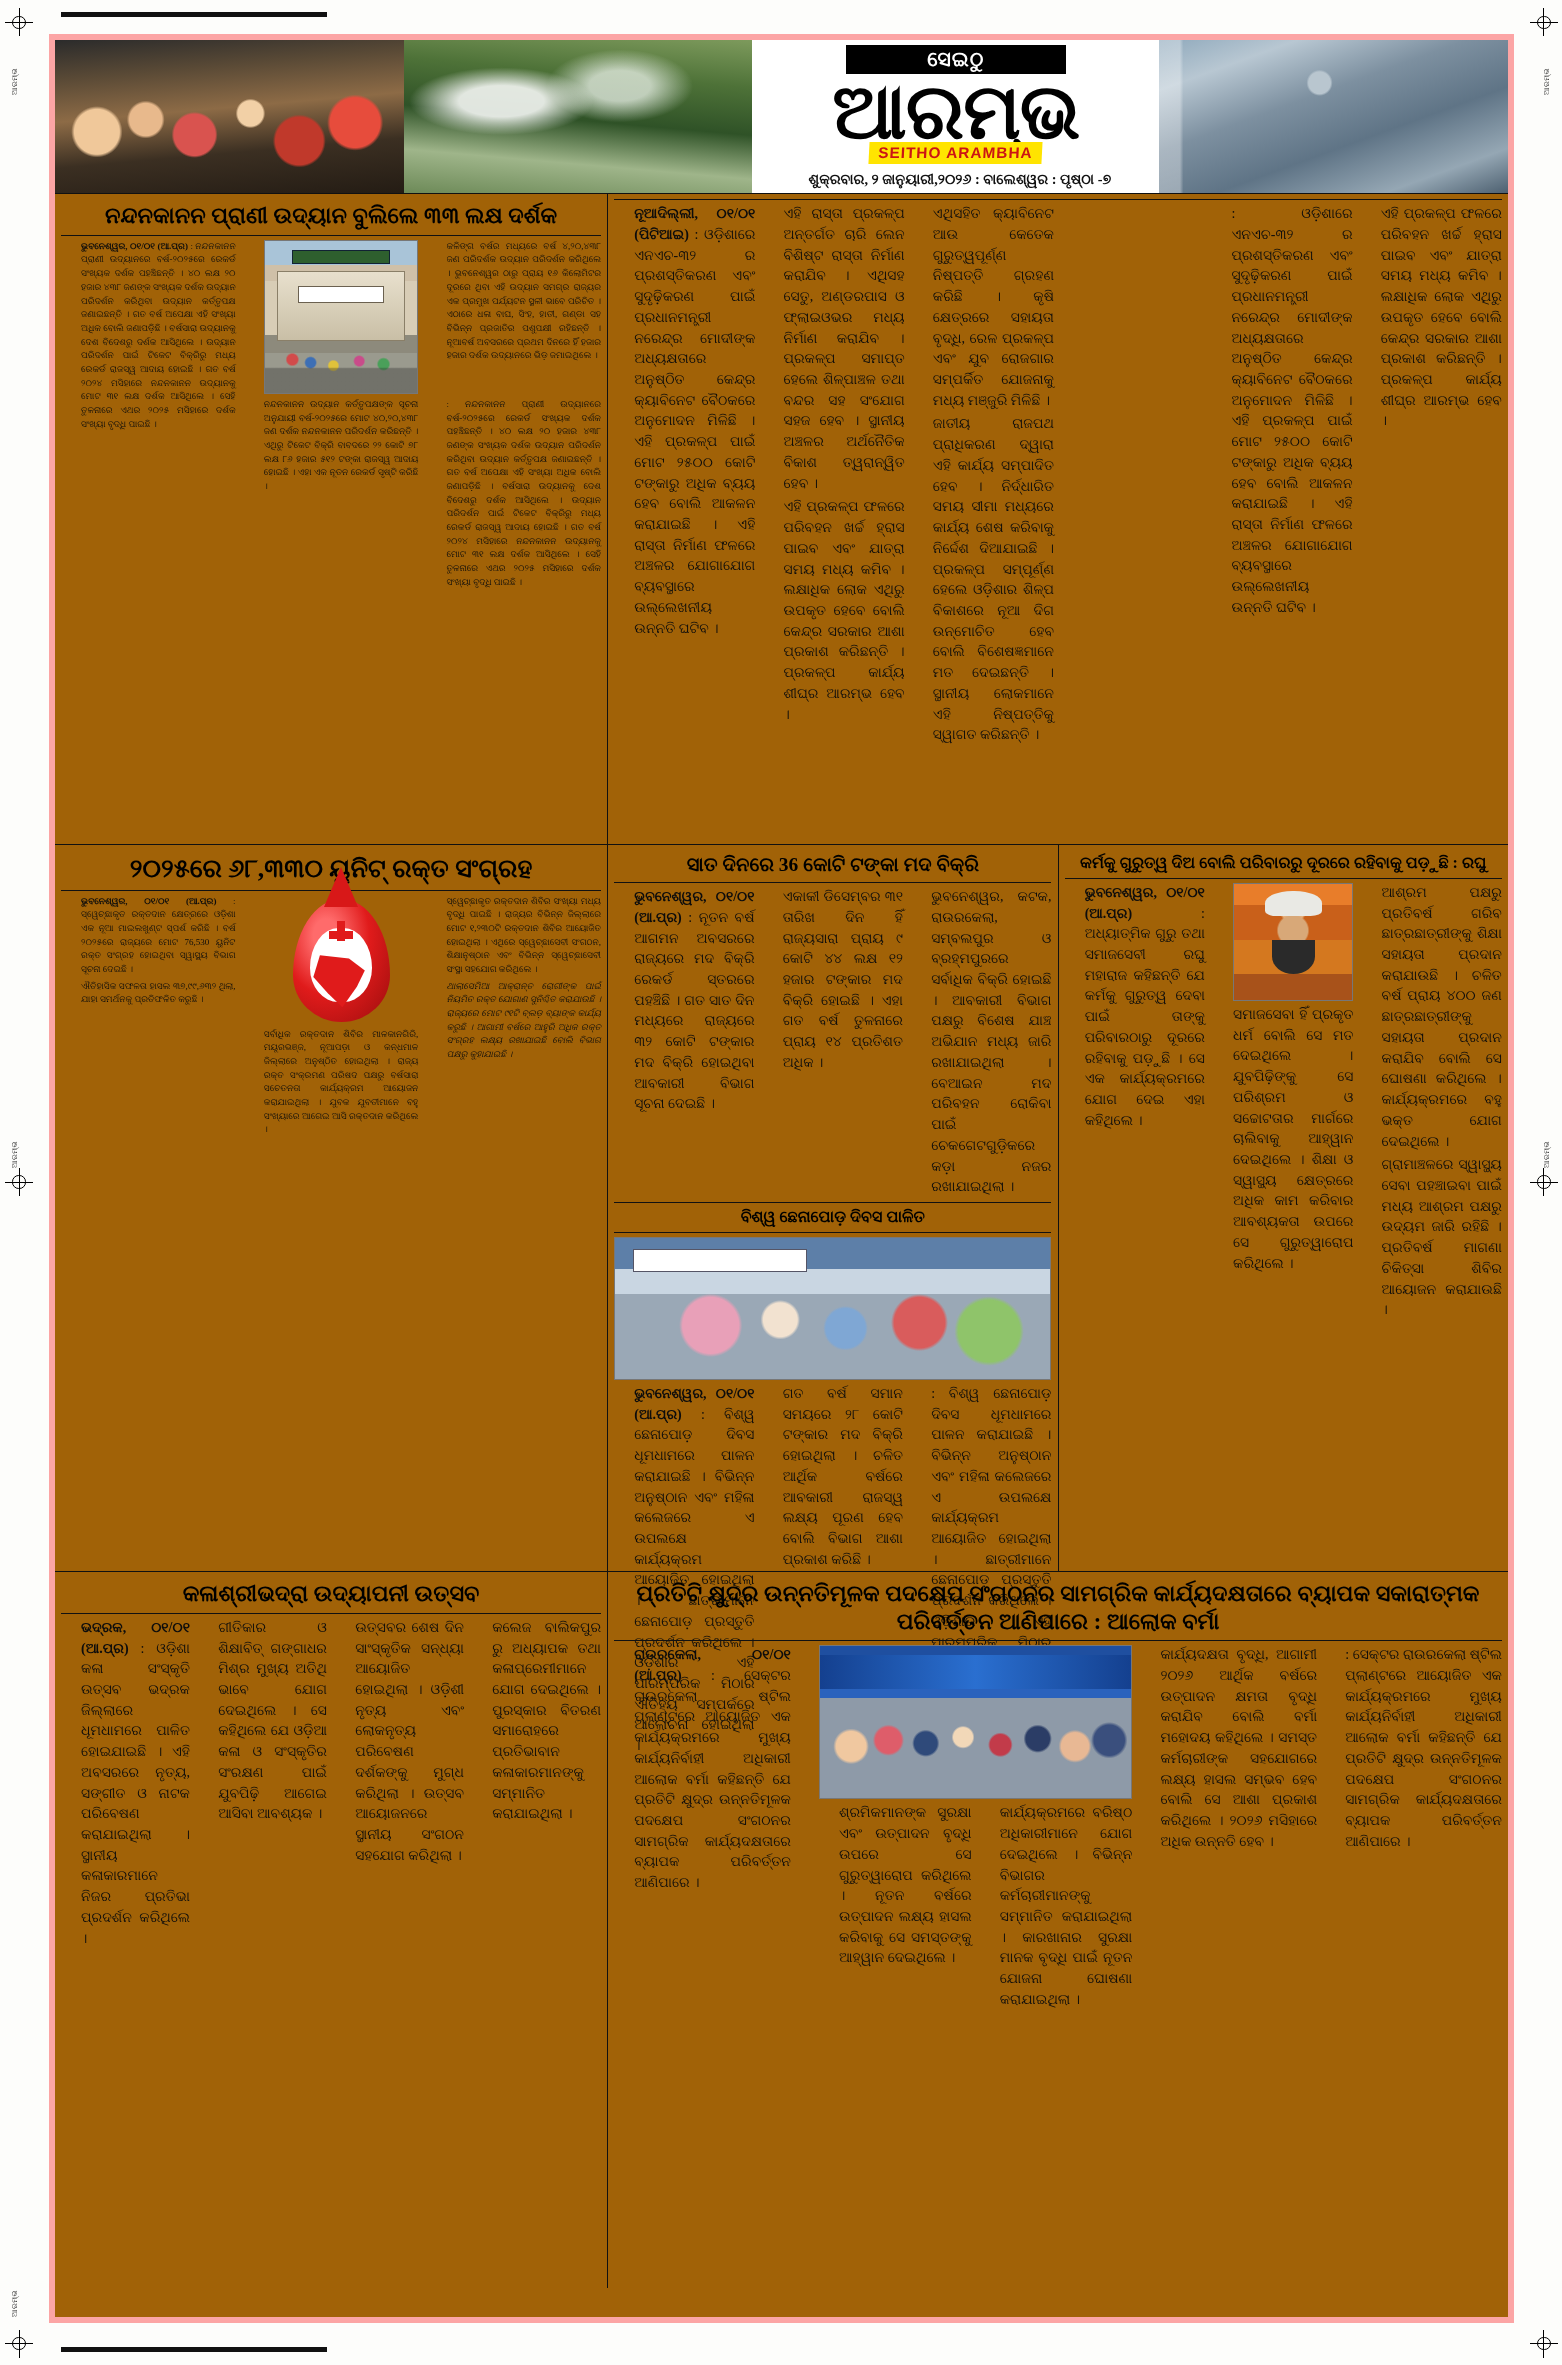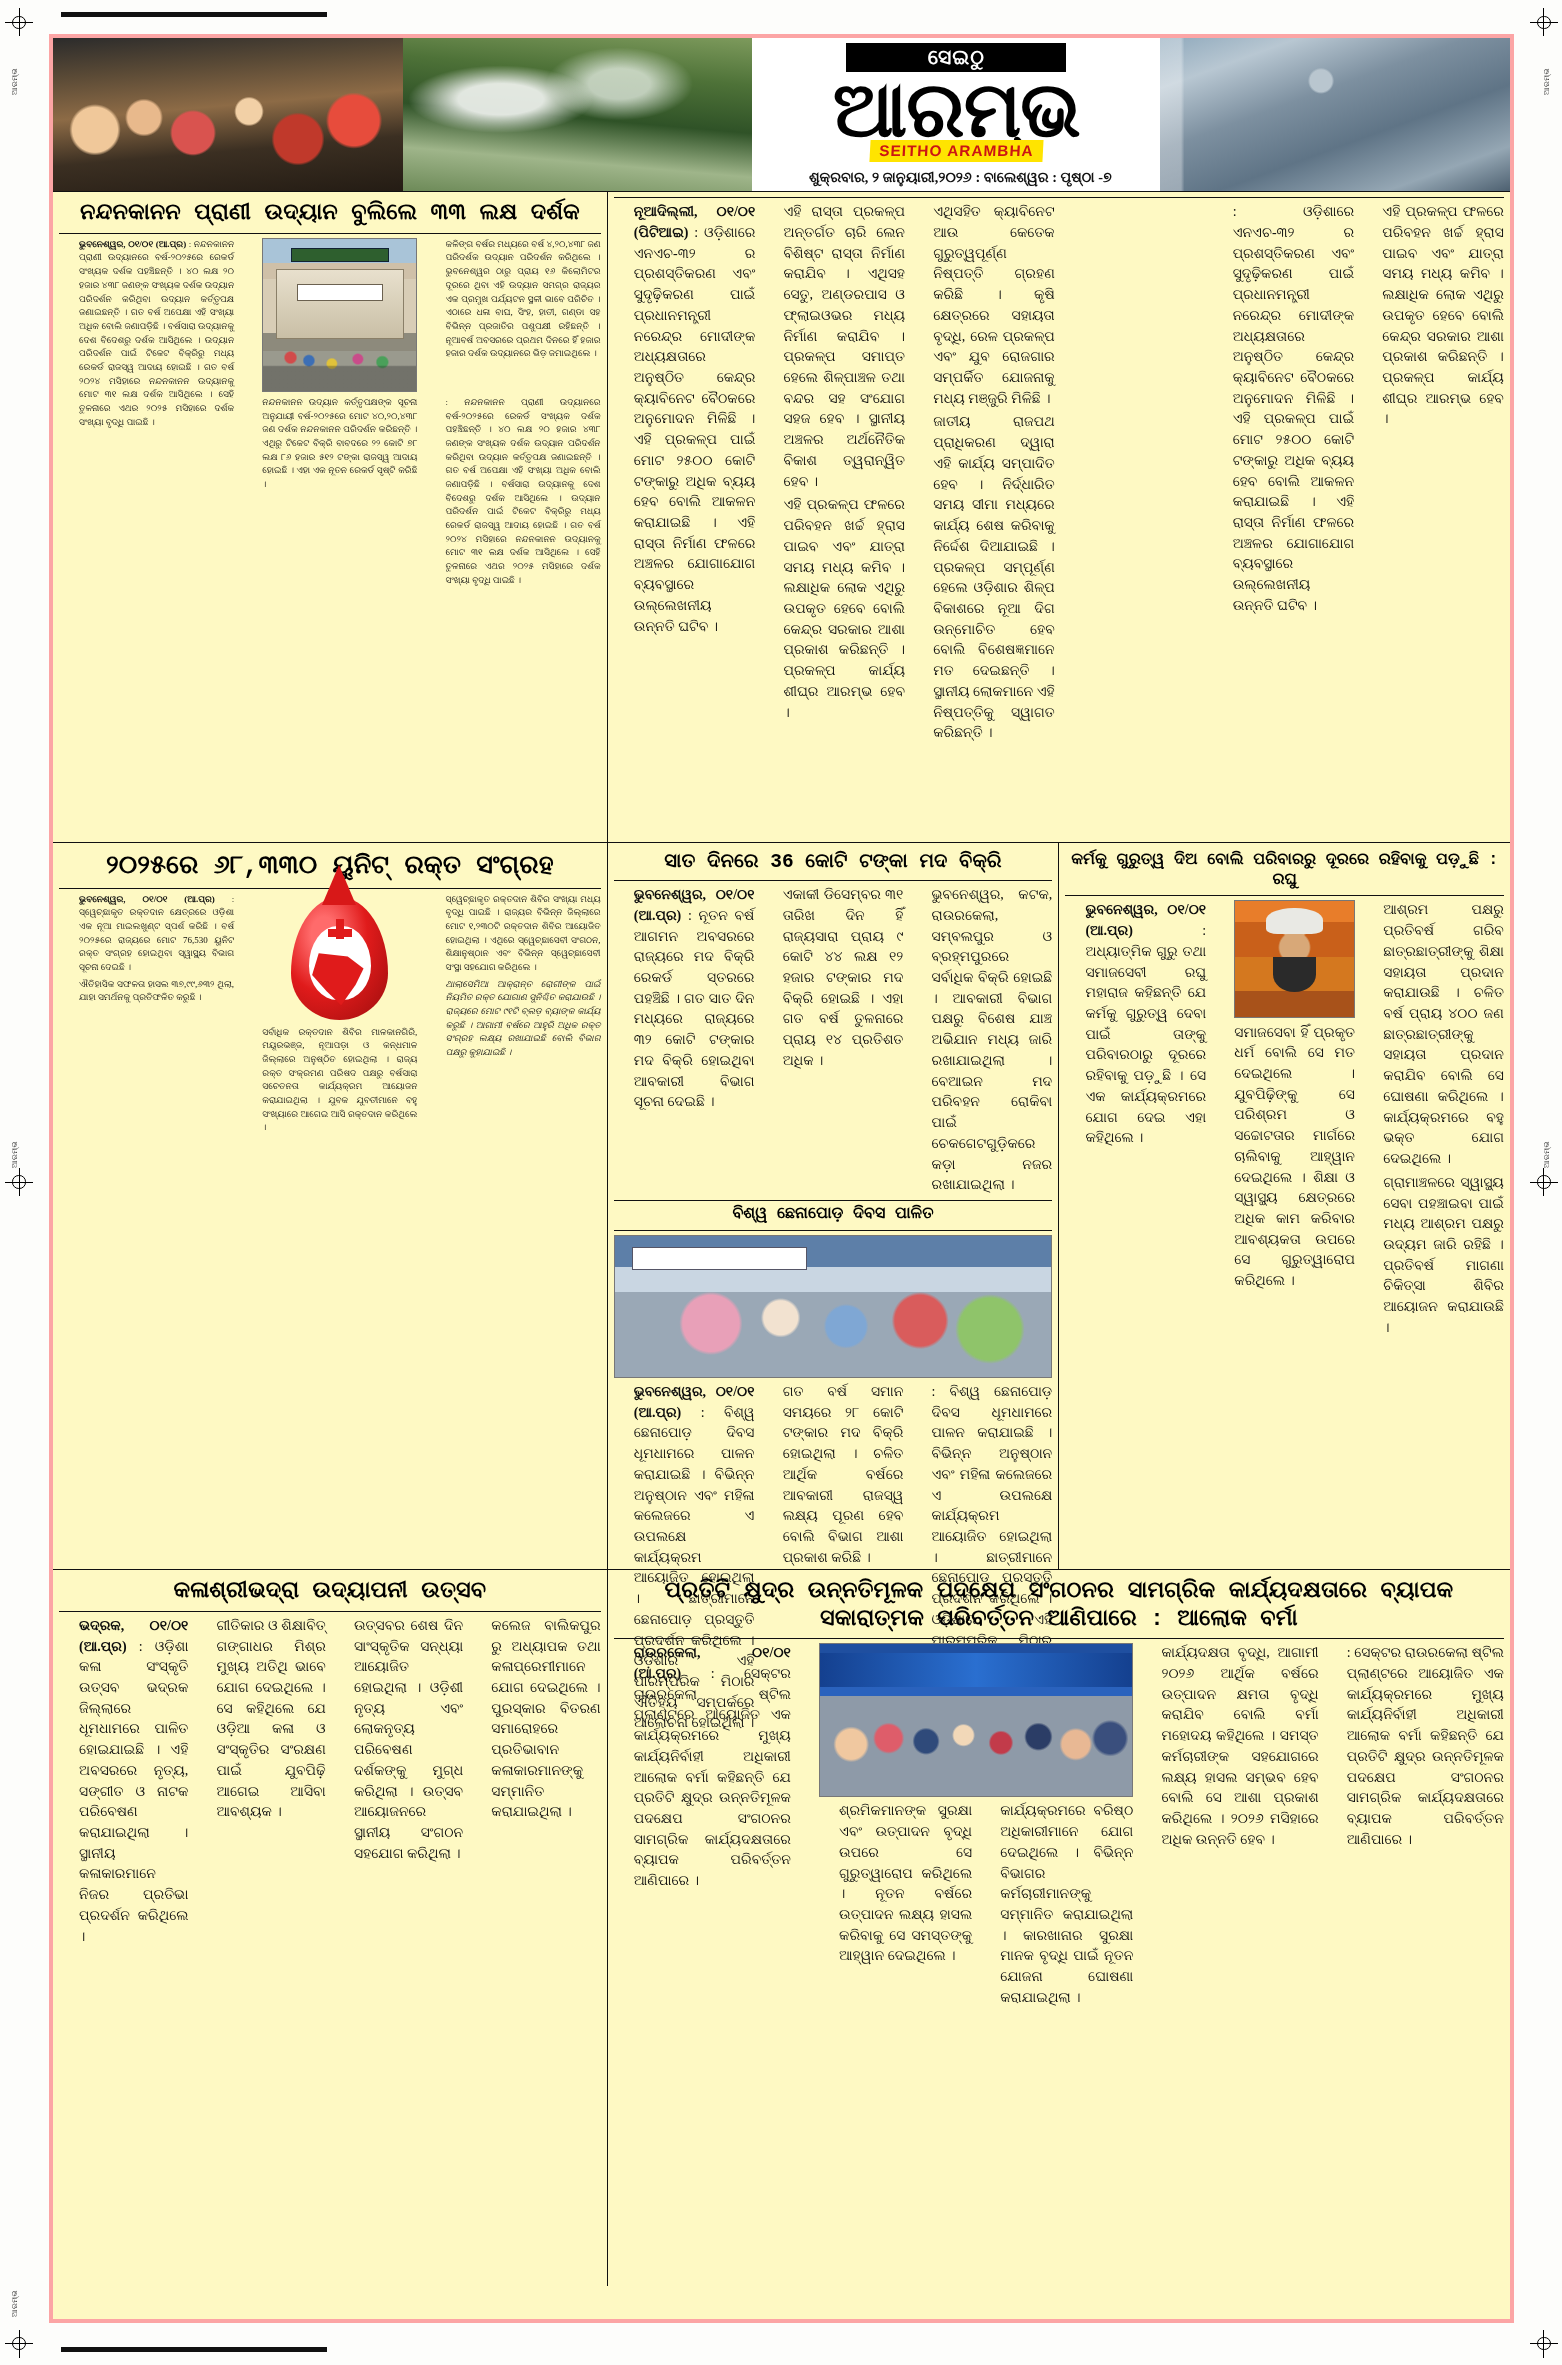--- a/index.html
+++ b/index.html
@@ -28,22 +28,22 @@
 
   .sidecode {
     position:absolute; font-size:7.7px; letter-spacing:0.5px; color:#222;
     writing-mode:vertical-rl; transform:rotate(180deg);
     font-family:"Liberation Mono", monospace;
   }
 
   
   .frame {
     position:absolute; left:49px; top:34px; right:49px; bottom:43px;
-    border:4px solid #fca5a5;
-    background:#fef9c3;
+    border:6px solid #fca5a5;
+    background:#a16207;
   }
 
   
   .masthead {
     position:relative; height:154px; border-bottom:1px solid #111;
     display:flex; align-items:stretch;
   }
   .mast-photo { width:24%; position:relative; overflow:hidden; }
   .mast-photo.left {
     background:
@@ -97,21 +97,21 @@
 
   
   .band { border-bottom:1px solid #111; display:flex; }
   .band:last-child { border-bottom:none;justify-content:center; }
 
   .sec { position:relative; padding:5.1px 6.1px 6.1px 6.1px; }
   .sec + .sec { border-left:1px solid #111; }
 
   .hl {
     text-align:center; font-weight:bold; color:#000;
-    font-family:Liberation Mono, monospace;
+    font-family:Liberation Serif, serif;
     line-height:1.22; margin:3.1px 2px 5.1px 2px;
   }
   .hl.xl  { font-size:25.6px; }
   .hl.lg  { font-size:22.5px; }
   .hl.md  { font-size:19.5px; }
   .hl.sm  { font-size:16px; }
   .hl-rule { border-bottom:1px solid #111; margin:0 0 4.1px 0; }
 
   .cols { display:flex; gap:8.2px; align-items:flex-start; }
   .col  { flex:1; min-width:0;margin-left:20px; }

